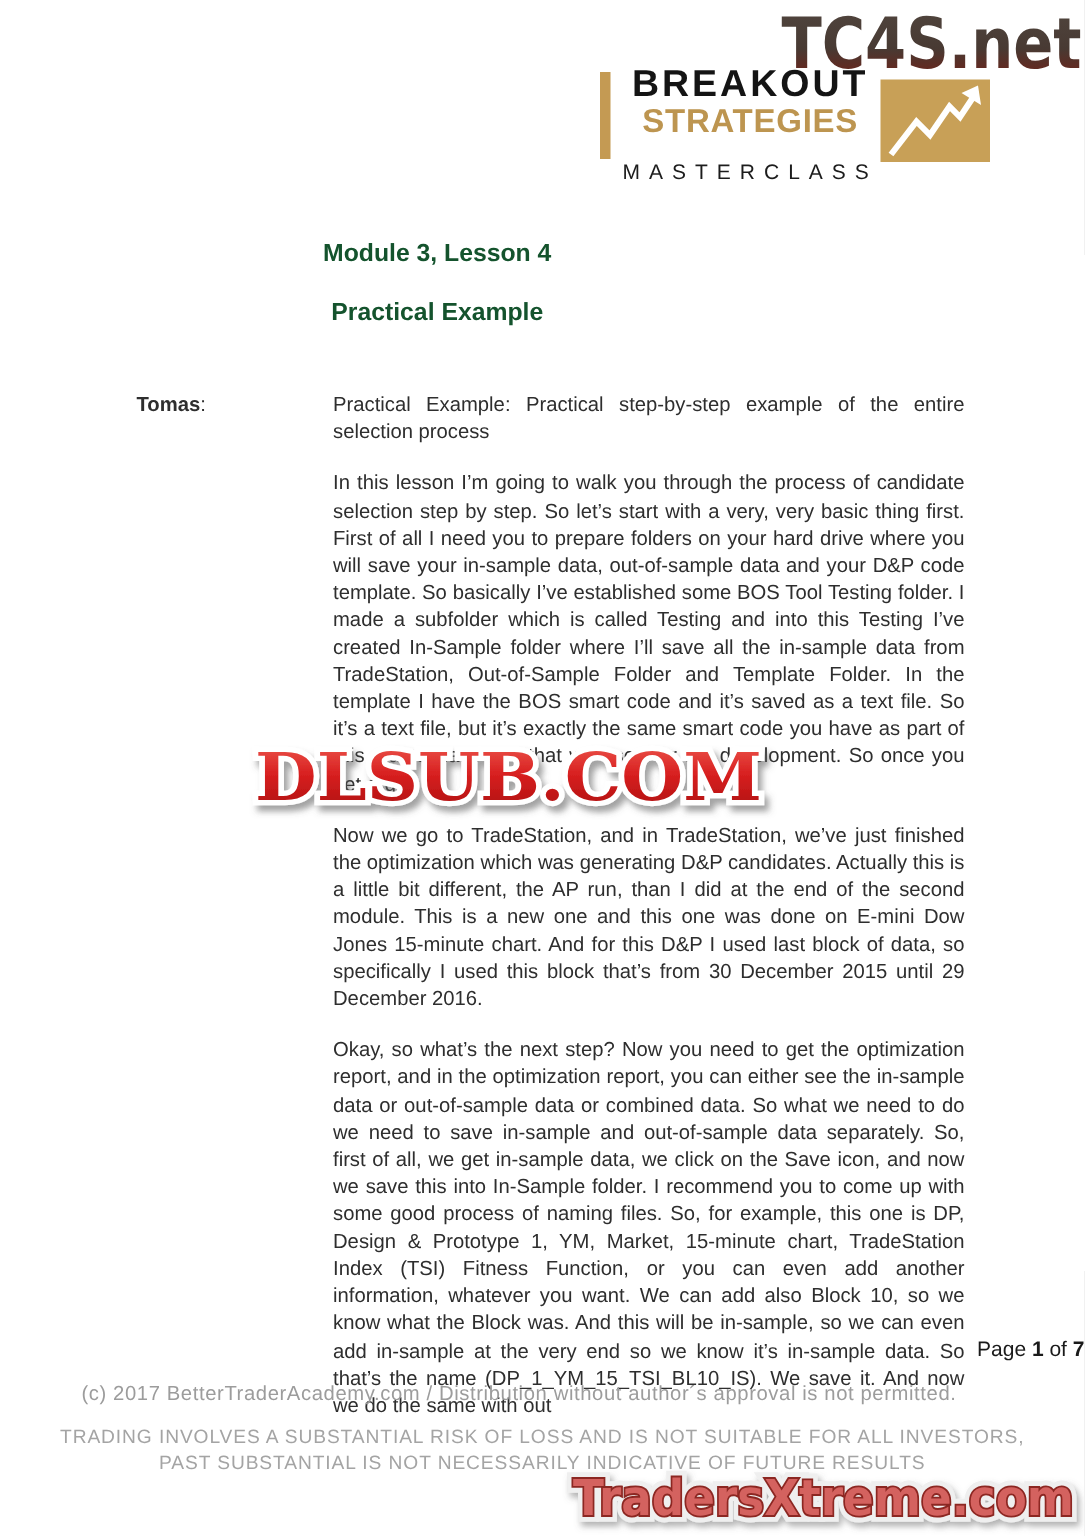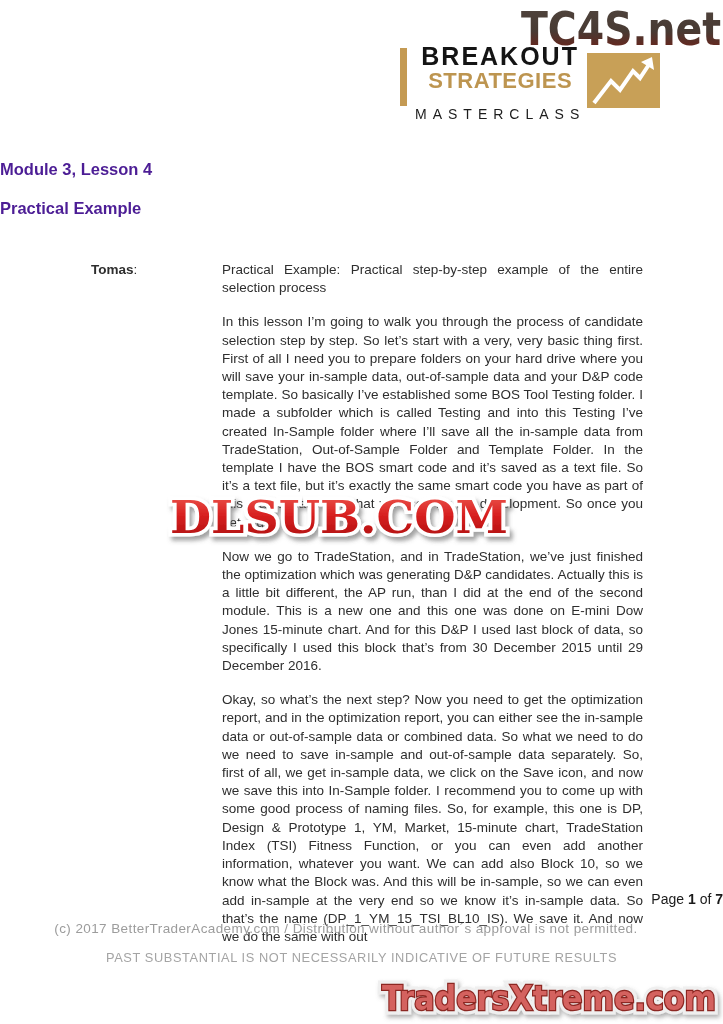--- a/index.html
+++ b/index.html
@@ -19,22 +19,22 @@
   .logo { position: absolute; left: 400px; top: 44px; width: 262px; height: 68px; z-index: 2; text-align: center; }
   .logo-bar { position: absolute; left: 0; top: 4px; width: 7px; height: 58px; background: #c49a53; }
   .logo-text { position: absolute; left: 15px; top: 0; white-space: nowrap; }
   .logo-w1 { font-size: 25px; font-weight: bold; letter-spacing: 2px; color: #141414; line-height: 25px; }
   .logo-w2 { font-size: 22px; font-weight: bold; letter-spacing: 0.5px; color: #bd9550; line-height: 23px; }
   .logo-w3 { font-size: 14px; font-weight: normal; letter-spacing: 6px; color: #1c1c1c; line-height: 17px; margin-top: 14px; }
   .logo-square { position: absolute; left: 187px; top: 9px; width: 73px; height: 55px; background: #c8a057; }
   .logo-square svg { display: block; }
 
   
-  .title { position: absolute; left: 0; top: 160px; width: 583px; text-align: left;
-           font-weight: bold; font-size: 16.5px; color: #4c1d95; }
+  .title { position: absolute; left: 0; top: 160px; width: 583px; text-align: center;
+           font-weight: bold; font-size: 16.5px; color: #14532d; }
   .title-line2 { margin-top: 20px; }
 
   
   .transcript { position: absolute; left: 91px; top: 261px; width: 552px;
                 display: flex; color: #2e2e2e; font-size: 13.5px; line-height: 18.2px; gap: 43px; }
   .speaker { width: 88px; flex: none; }
   .speaker .sp-name { font-weight: bold; }
   .content { flex: 1; text-align: justify; }
   .content p { margin: 0 0 16px 0; }
 
@@ -111,20 +111,21 @@
       </filter>
     </defs>
     <text x="12" y="49" font-family="DejaVu Serif, serif" font-size="44" font-weight="bold" textLength="338" lengthAdjust="spacingAndGlyphs" stroke="#ffffff" stroke-width="7" paint-order="stroke" fill="url(#dlgrad)" filter="url(#dlshadow)">DLSUB.COM</text>
   </svg>
 
   <div class="pagenum"><span>Page</span>&nbsp;<b>1</b>&nbsp;<span>of</span>&nbsp;<b>7</b></div>
 
   <div class="copyright">(c) 2017 BetterTraderAcademy.com / Distribution without author´s approval is not permitted.</div>
 
   <div class="disclaimer">
+    <div>TRADING INVOLVES A SUBSTANTIAL RISK OF LOSS AND IS NOT SUITABLE FOR ALL INVESTORS,</div>
     <div>PAST SUBSTANTIAL IS NOT NECESSARILY INDICATIVE OF FUTURE RESULTS</div>
   </div>
 
   <svg class="wm-tx" width="349" height="50">
     <defs>
       <filter id="txshadow" x="-20%" y="-20%" width="140%" height="160%">
         <feDropShadow dx="2" dy="3" stdDeviation="2" flood-color="#666666" flood-opacity="0.5"></feDropShadow>
       </filter>
     </defs>
     <text x="8" y="36" font-family="DejaVu Sans, sans-serif" font-size="33" font-weight="bold" textLength="334" lengthAdjust="spacingAndGlyphs" stroke="#efefef" stroke-width="9" paint-order="stroke" fill="#efefef" filter="url(#txshadow)">TradersXtreme.com</text>

